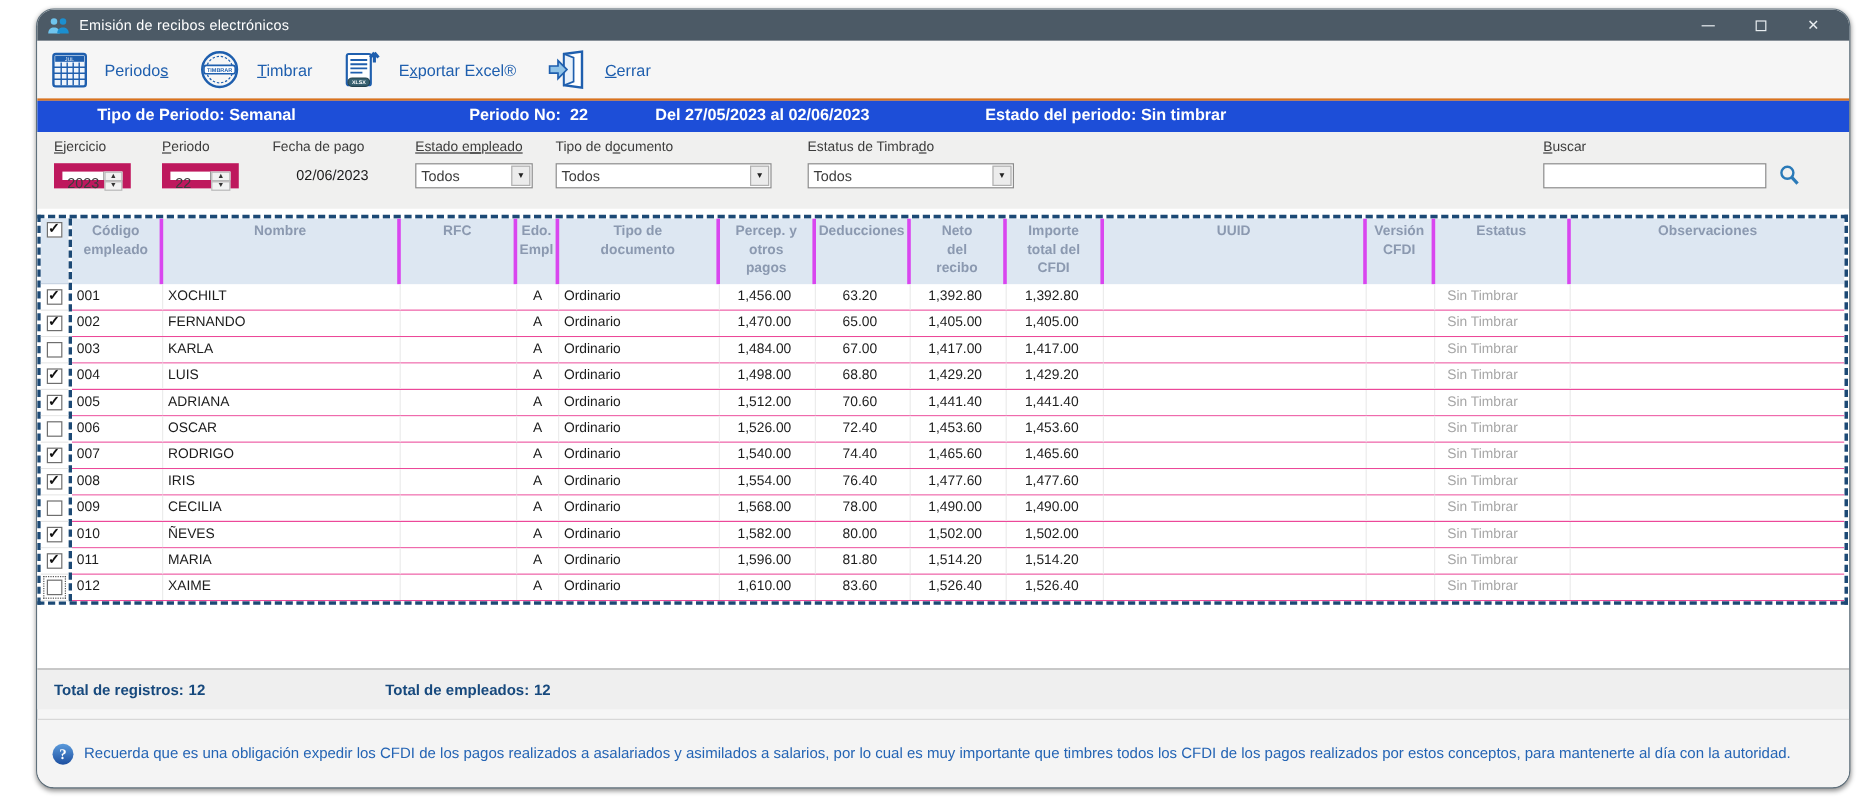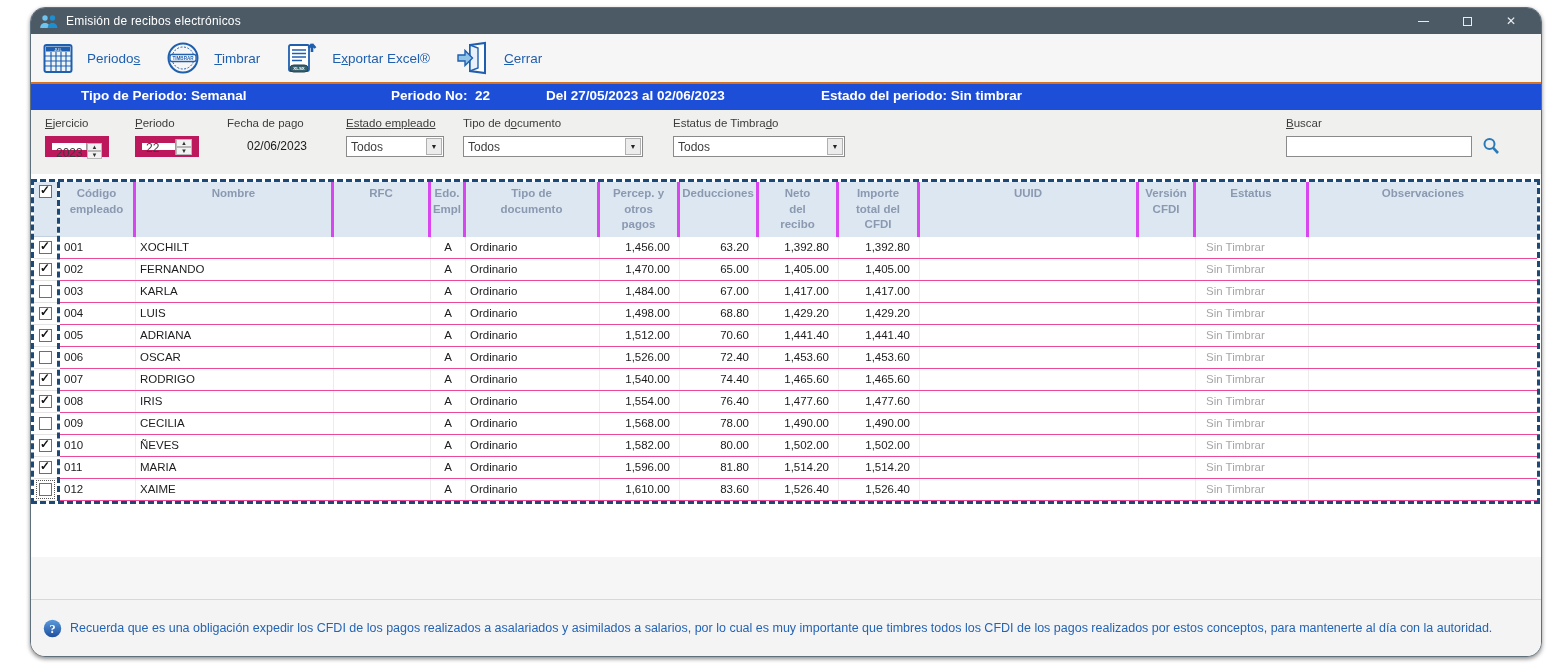--- a/index.html
+++ b/index.html
@@ -32,21 +32,21 @@
   .bb-1 { left:50px; } .bb-2 { left:360px; } .bb-3 { left:515px; } .bb-4 { left:790px; }
 
   
   .filters { height:64px; background:#f0f0ef; position:relative; font-size:11.5px; color:#3c3c3c; }
   .flabel { position:absolute; top:7px; }
   .flabel .u { text-decoration:underline; }
   .fl-ejercicio { left:14px; } .fl-periodo { left:104px; } .fl-fecha { left:196px; }
   .fl-estado { left:315px;text-decoration:underline; } .fl-tipodoc { left:432px; } .fl-estatus { left:642px; } .fl-buscar { left:1255px; }
 
   .spinbox { position:absolute; top:26px; height:21px; background:#fff; border:7px solid #be185d; display:flex; }
-  .sb-ejercicio { left:14px; width:64px; } .sb-periodo { left:104px; width:64px;align-items:center; }
+  .sb-ejercicio { left:14px; width:64px; } .sb-periodo { left:104px; width:64px; }
   .spinbox .sval { flex:1; font-size:12px; padding:3px 3px 0 4px; }
   .spin-btns { width:17px; border-left:1px solid #9a9a9a; display:flex; flex-direction:column; background:#ececec; }
   .spin-btns span { flex:1; display:flex; align-items:center; justify-content:center; font-size:6px; color:#333; border:1px solid #b8b8b8; background:#f2f2f2; }
 
   .fecha-val { position:absolute; left:196px; top:29px; width:100px; text-align:center; font-size:12px; color:#1a1a1a; }
 
   .sel { position:absolute; top:26px; height:21px; background:#fff; border:1px solid #8a8a8a; }
   .sel-estado { left:315px; width:98px; } .sel-tipodoc { left:432px; width:180px; } .sel-estatus { left:642px; width:172px; }
   .sel .val { font-size:12px; padding:3px 4px 0 4px; }
   .sel .dd { position:absolute; right:1px; top:1px; bottom:1px; width:16px; background:#ececec; border:1px solid #b0b0b0; display:flex; align-items:center; justify-content:center; font-size:7px; color:#222; }
@@ -63,21 +63,21 @@
   .ckbox { width:13px; height:13px; border:1px solid #6e6e6e; background:#fff; position:relative; display:inline-block; }
   .ckbox.on::after { content:"✓"; position:absolute; left:0px; top:-3px; font-size:12px; font-weight:bold; color:#111; }
   .ckcell.focus .ckbox { outline:1px dotted #555; outline-offset:2px; }
 
   .maingrid { flex:1; display:flex; flex-direction:column; overflow:hidden; }
   .thead { display:flex; height:55px; background:#dde7f2; }
   .th { font-size:11.5px; font-weight:bold; color:#8b99b0; text-align:center; padding-top:4px; line-height:1.35;
         border-right:3px solid #d946ef; white-space:pre-line; overflow:hidden; }
   .tr { display:flex; height:22px; border-bottom:1px solid #ec4899; background:#fff; }
   .td { font-size:11.5px; color:#1c1c1c; padding:4px 4px 0 4px; border-right:1px solid #ececec; overflow:hidden; white-space:nowrap; }
-  .td.a-right { text-align:right; padding-right:9px; }
+  .td.a-right { text-align:center; padding-right:9px; }
   .td.a-center { text-align:center; }
   .td.muted { color:#a6a6a6; padding-left:10px; }
   .c0{width:76px;} .c1{width:198px;} .c2{width:97px;} .c3{width:35px;} .c4{width:134px;}
   .c5{width:80px;} .c6{width:79px;} .c7{width:80px;} .c8{width:81px;} .c9{width:219px;}
   .c10{width:57px;} .c11{width:113px;} .c12{flex:1; border-right:none;}
 
   
   .totalsbar { position:absolute; left:0; right:0; bottom:65px; height:34px; background:#efefef; border-top:1px solid #adadad; display:flex; align-items:center; font-size:12.5px; font-weight:bold; color:#17497d; }
   .totalsbar .t1 { margin-left:14px; } .totalsbar .t2 { margin-left:150px; }
   .totalsbar b { margin-left:4px; }
@@ -473,20 +473,24 @@
               <div class="td c9 a-left"></div>
               <div class="td c10 a-center"></div>
               <div class="td c11 a-left muted">Sin Timbrar</div>
               <div class="td c12 a-left"></div>
             </div>
           </div>
       </div>
     </div>
   </div>
 
+  <div class="totalsbar">
+    <span class="t1"><span>Total de registros:</span><b>12</b></span>
+    <span class="t2"><span>Total de empleados:</span><b>12</b></span>
+  </div>
 
   <div class="notebar">
     <svg class="q-ico" viewBox="0 0 20 20">
       <defs>
           <linearGradient id="qg" x1="0" y1="0" x2="0" y2="1">
             <stop offset="0" stop-color="#5b9bdc"></stop>
             <stop offset="1" stop-color="#1d4fa0"></stop>
           </linearGradient>
         </defs>
       <circle cx="10" cy="10" r="9.2" fill="url(#qg)"></circle>

